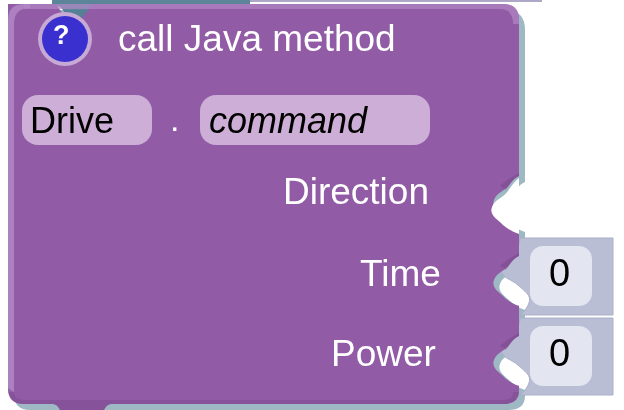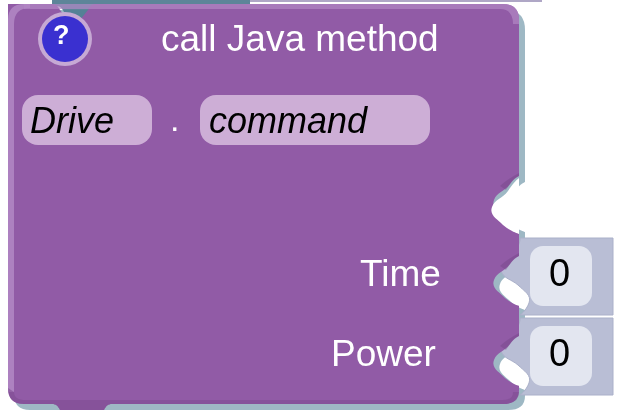--- a/index.html
+++ b/index.html
@@ -32,21 +32,21 @@
   .lbl {
     position: absolute;
     color: #ffffff;
     font-family: "Liberation Sans", sans-serif;
     font-size: 37px;
     line-height: 1;
     white-space: nowrap;
     -webkit-font-smoothing: antialiased;
   }
 
-  .lbl-header { left: 118px; top: 20px; font-size: 37px; margin-left: 43px; }
+  .lbl-header { left: 118px; top: 20px; font-size: 37px; }
 
   .lbl-arg {
     color: #ffffff;
     font-size: 37px;
     position: absolute;
     white-space: nowrap;
   }
   .lbl-direction { left: 283px; top: 171px; }
   .lbl-time      { left: 360px; top: 253px; }
   .lbl-power     { left: 331px; top: 333px; }
@@ -62,21 +62,21 @@
   }
 
   
   .field-text {
     position: absolute;
     color: #000000;
     font-family: "Liberation Sans", sans-serif;
     font-size: 36px;
     white-space: nowrap;
   }
-  .field-drive   { left: 30px;  top: 100px; font-style: italic; }
+  .field-drive   { left: 30px;  top: 100px; }
   .field-command { left: 209px; top: 100px; font-style: italic; }
 
   
   .num-text {
     position: absolute;
     color: #000000;
     font-family: "Liberation Sans", sans-serif;
     font-size: 38px;
     white-space: nowrap;
   }
@@ -230,20 +230,21 @@
   <span class="help-q">?</span>
 
   <span class="lbl lbl-header">call Java method</span>
 
   <span class="field-text field-drive">Drive</span>
 
   <span class="dot-sep">.</span>
 
   <span class="field-text field-command">command</span>
 
+  <span class="lbl-arg lbl-direction">Direction</span>
 
   <span class="lbl-arg lbl-power">Power</span>
 
   <span class="lbl-arg lbl-time">Time</span>
 
   <span class="num-text num-time">0</span>
 
   <span class="num-text num-power">0</span>
 
 </div>

